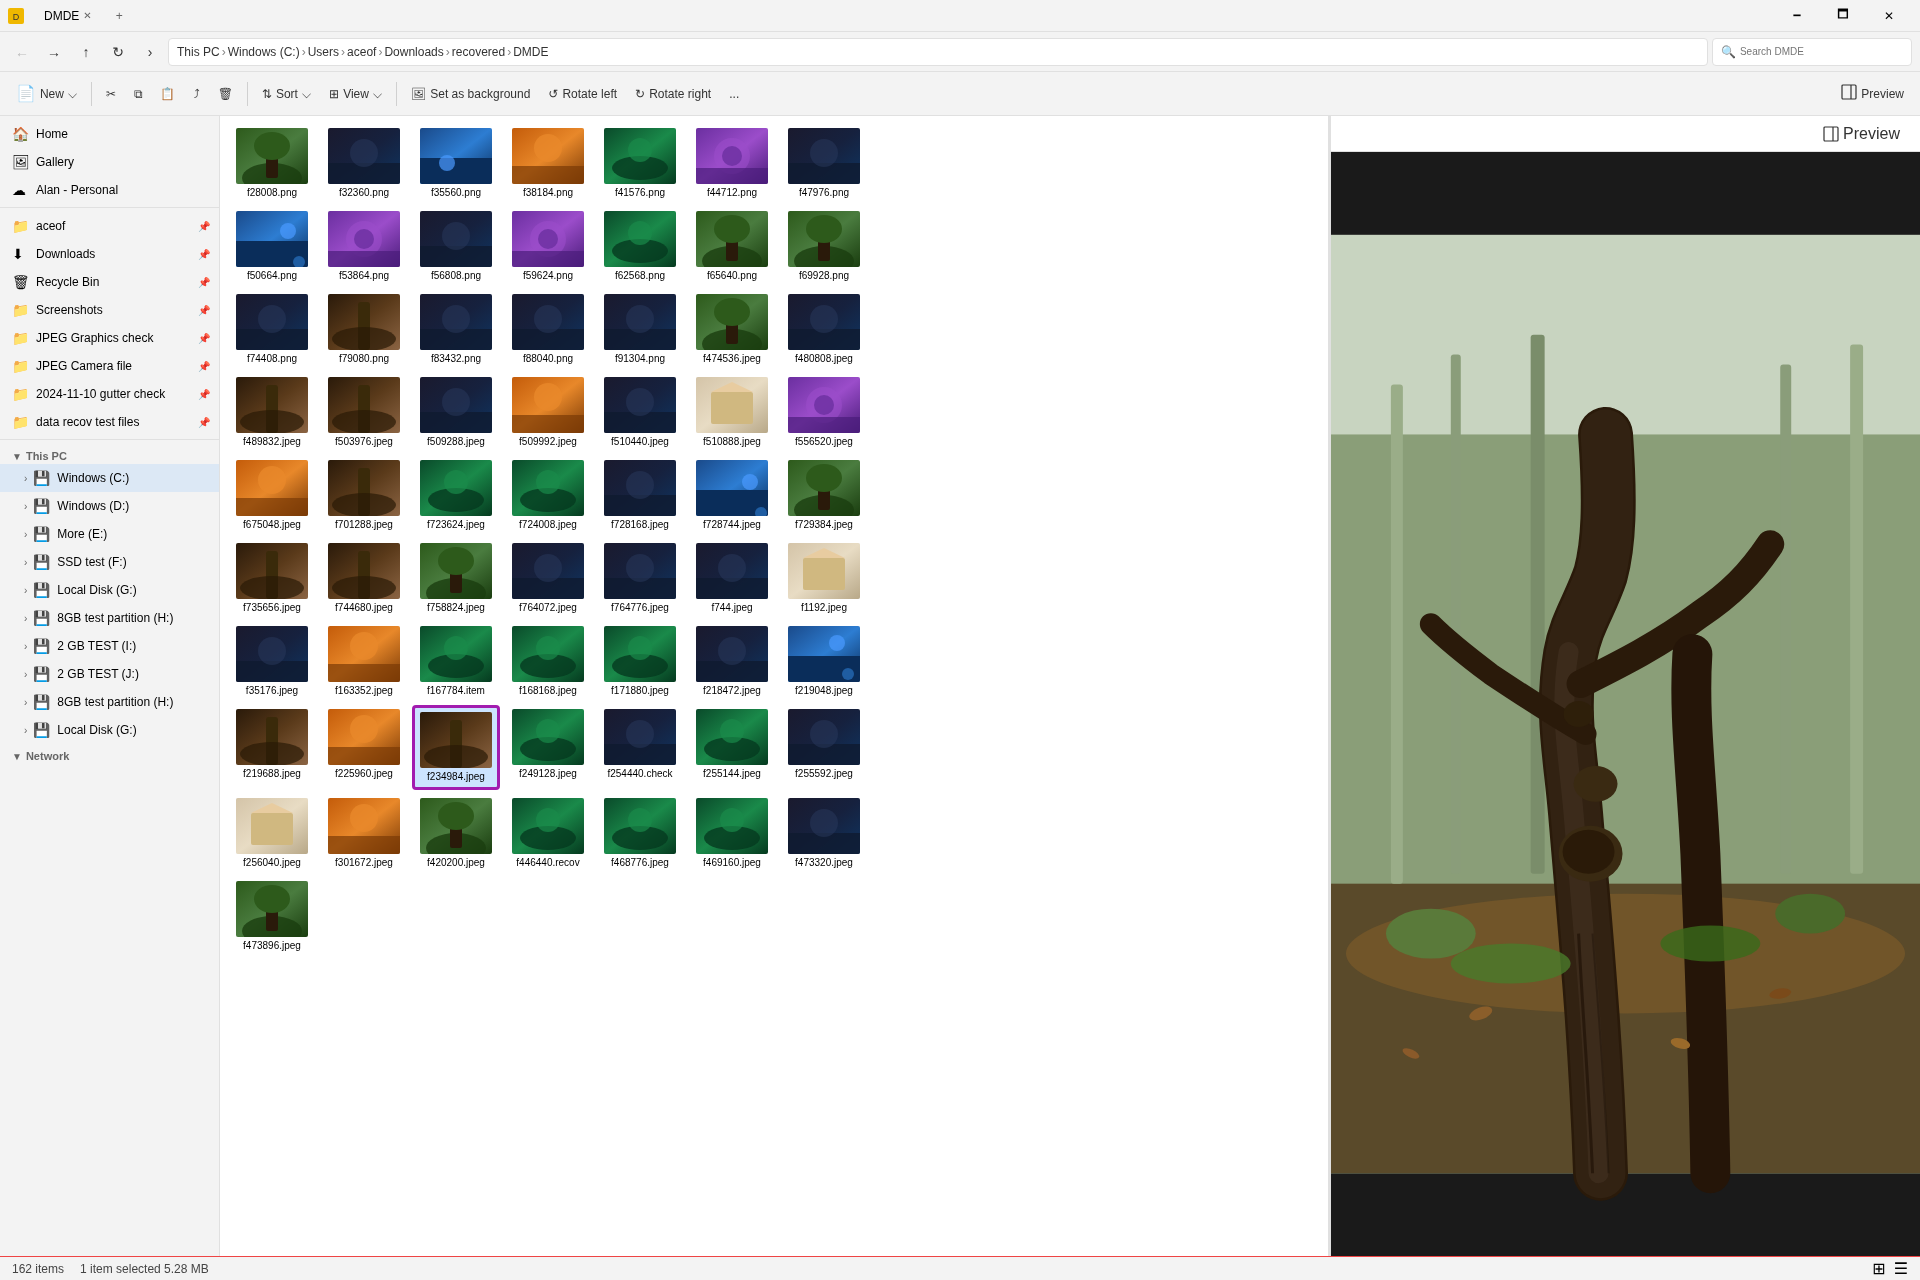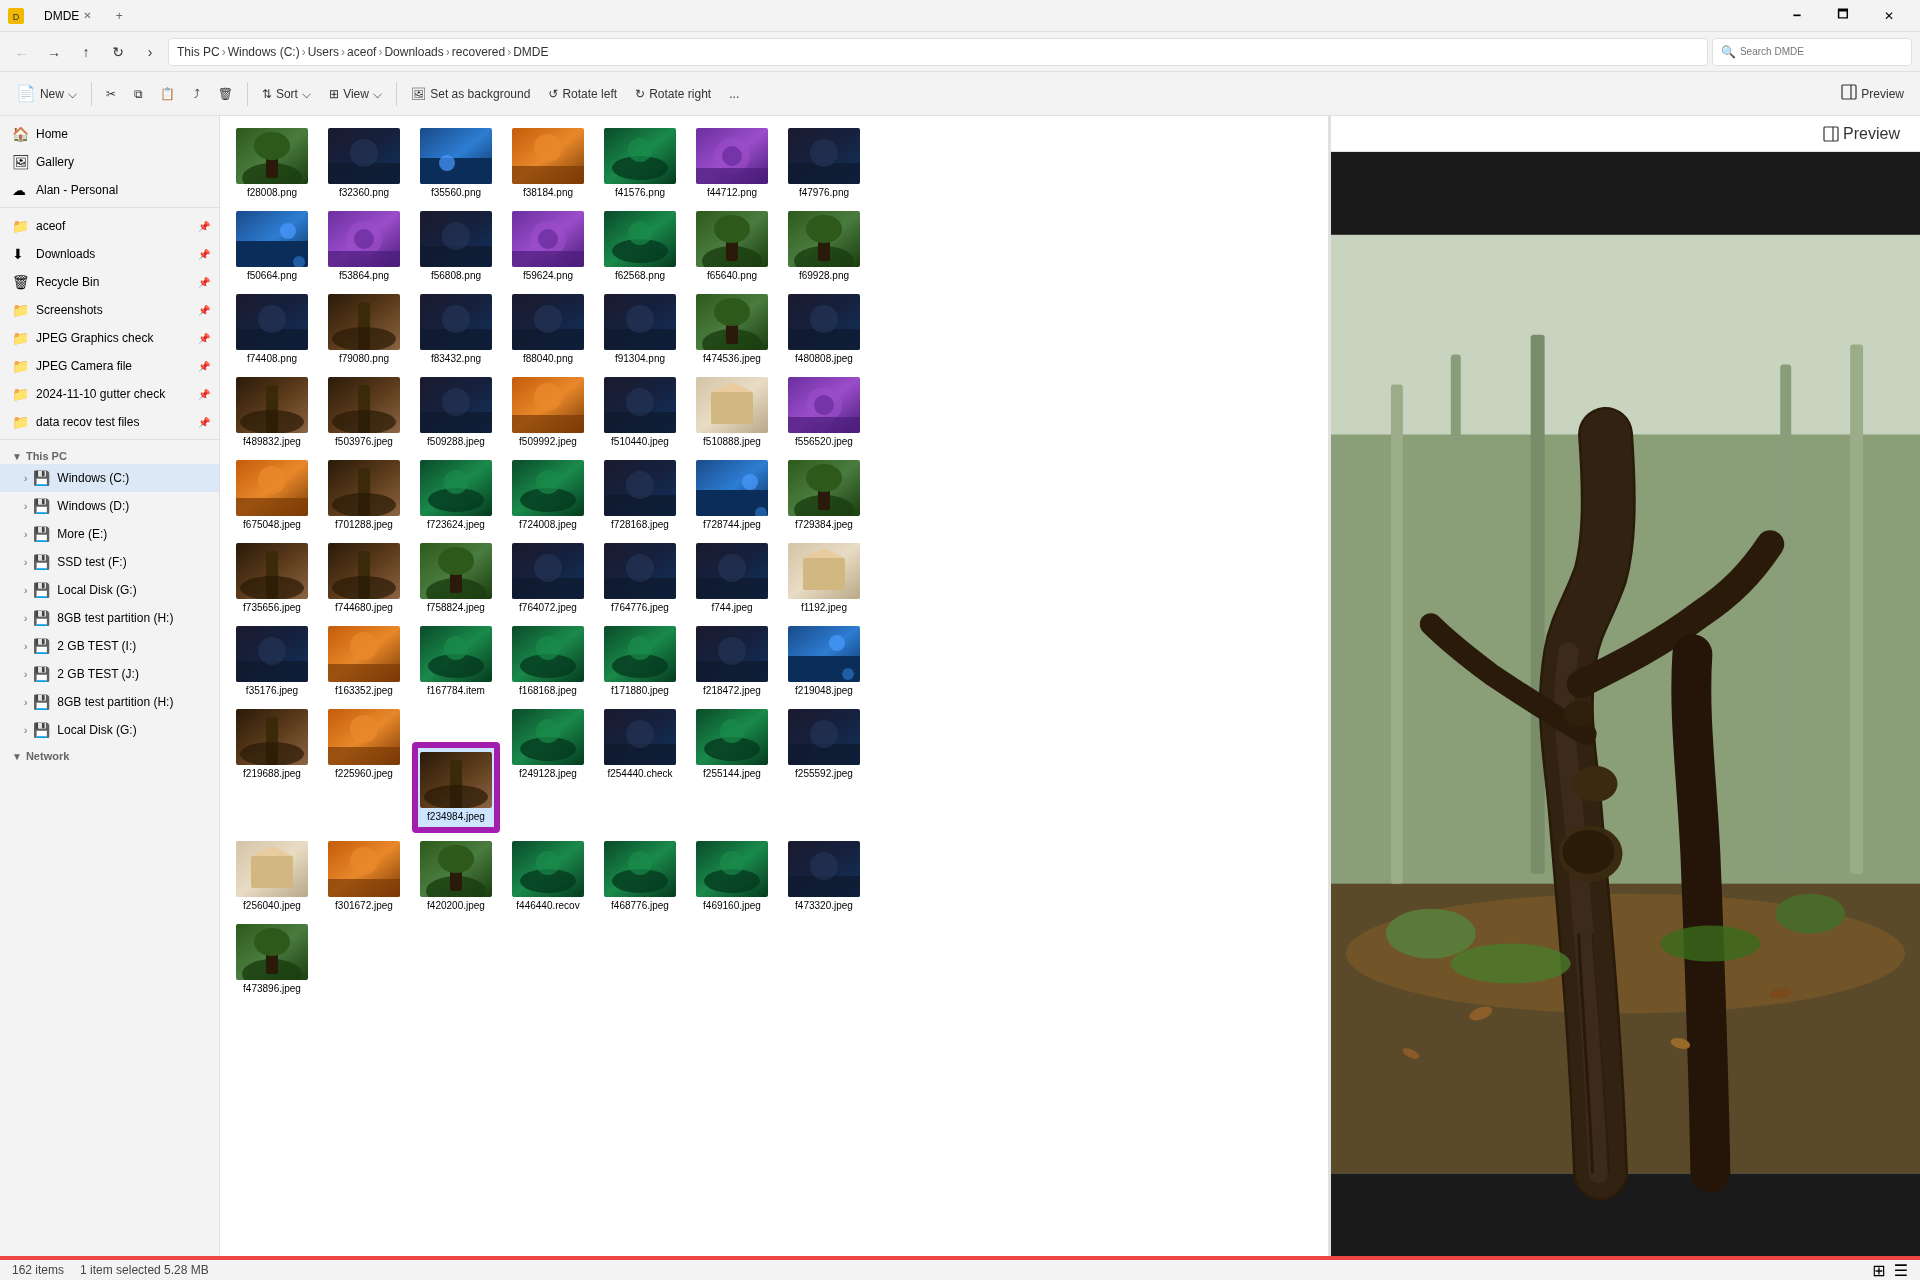--- a/index.html
+++ b/index.html
@@ -123,21 +123,21 @@
     }
     .file-item {
       display: flex;
       flex-direction: column;
       align-items: center;
       padding: 4px;
       border-radius: 4px;
       cursor: pointer;
       width: 88px;
     }
-    .file-item.selected { background: #cce4ff; border: 6px solid #a21caf; margin-top: 37px; }
+    .file-item.selected { background: #cce4ff; border: 3px solid #a21caf; }
     .file-thumb {
       width: 72px;
       height: 56px;
       border-radius: 2px;
       overflow: hidden;
       background: #e8e8e8;
       display: flex;
       align-items: center;
       justify-content: center;
       font-size: 20px;
@@ -178,21 +178,21 @@
       justify-content: center;
       overflow: hidden;
       background: #1a1a1a;
     }
     .preview-image svg { width: 100%; height: 100%; }
 
     
     .statusbar {
       height: 24px;
       background: #f3f3f3;
-      border-top: 4px solid #ef4444;
+      border-top: 1px solid #ef4444;
       display: flex;
       align-items: center;
       padding: 0 12px;
       gap: 16px;
       font-size: 12px;
       color: #444;
     }
     .statusbar-right { margin-left: auto; display: flex; align-items: center; gap: 8px; }
 
     

